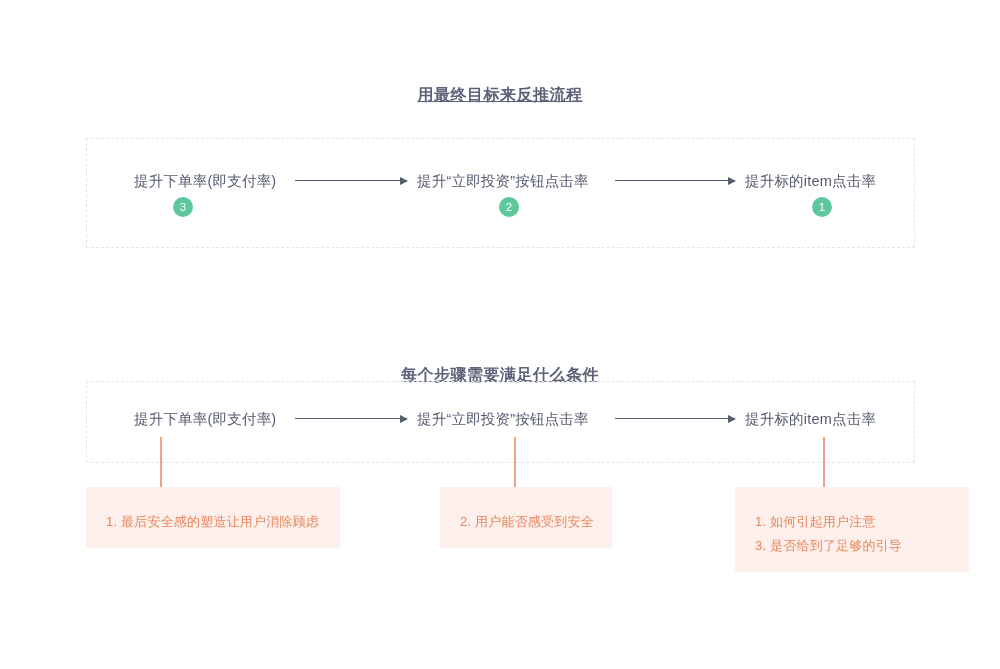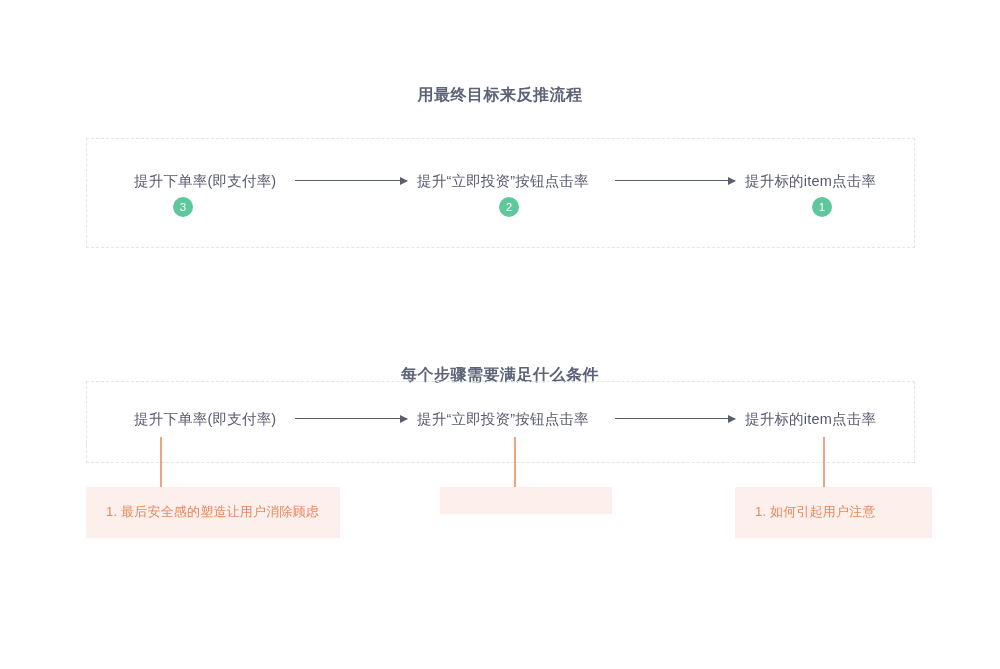--- a/index.html
+++ b/index.html
@@ -17,20 +17,21 @@
 
   .section-title {
     position: absolute;
     left: 0;
     width: 1000px;
     text-align: center;
     font-size: 16px;
     font-weight: 700;
     color: #5c6278;
     letter-spacing: 0.5px;
+    text-decoration: underline;
   }
   #title-1 { top: 85px; }
   #title-2 { top: 333px; margin-top: 32px; }
 
   .dashed-box {
     position: absolute;
     left: 86px;
     width: 829px;
     border: 1px dashed #e3e4e8;
     box-sizing: border-box;
@@ -114,25 +115,25 @@
     background: #f0a383;
   }
   #conn-0 { left: 160px; top: 437px; height: 50px; }
   #conn-1 { left: 514px; top: 437px; height: 50px; }
   #conn-2 { left: 823px; top: 437px; height: 50px; }
 
   .cond-box {
     position: absolute;
     background: #fdf0ec;
     box-sizing: border-box;
-    padding: 13px 20px 14px 20px;
+    padding: 23px 20px 14px 20px;
   }
   #cond-box-0 { left: 86px; top: 487px; width: 254px; }
   #cond-box-1 { left: 440px; top: 487px; width: 172px; }
-  #cond-box-2 { left: 735px; top: 487px; width: 197px; }
+  #cond-box-2 { left: 735px; top: 487px; width: 234px; }
 
   .cond-item {
     font-size: 13px;
     color: #e8875c;
     white-space: nowrap;
     line-height: 24px;
     letter-spacing: 0.2px;
   }
 </style>
 </head>
@@ -191,17 +192,19 @@
 
 <div class="connector" id="conn-0"></div>
 <div class="connector" id="conn-1"></div>
 <div class="connector" id="conn-2"></div>
 
 <div class="cond-box" id="cond-box-0">
   <div class="cond-item">1. 最后安全感的塑造让用户消除顾虑</div>
 </div>
 
 <div class="cond-box" id="cond-box-1">
+  <div class="cond-item">2. 用户能否感受到安全</div>
 </div>
 
 <div class="cond-box" id="cond-box-2">
   <div class="cond-item">1. 如何引起用户注意</div>
+  <div class="cond-item">3. 是否给到了足够的引导</div>
 </div>
 
 </body></html>

